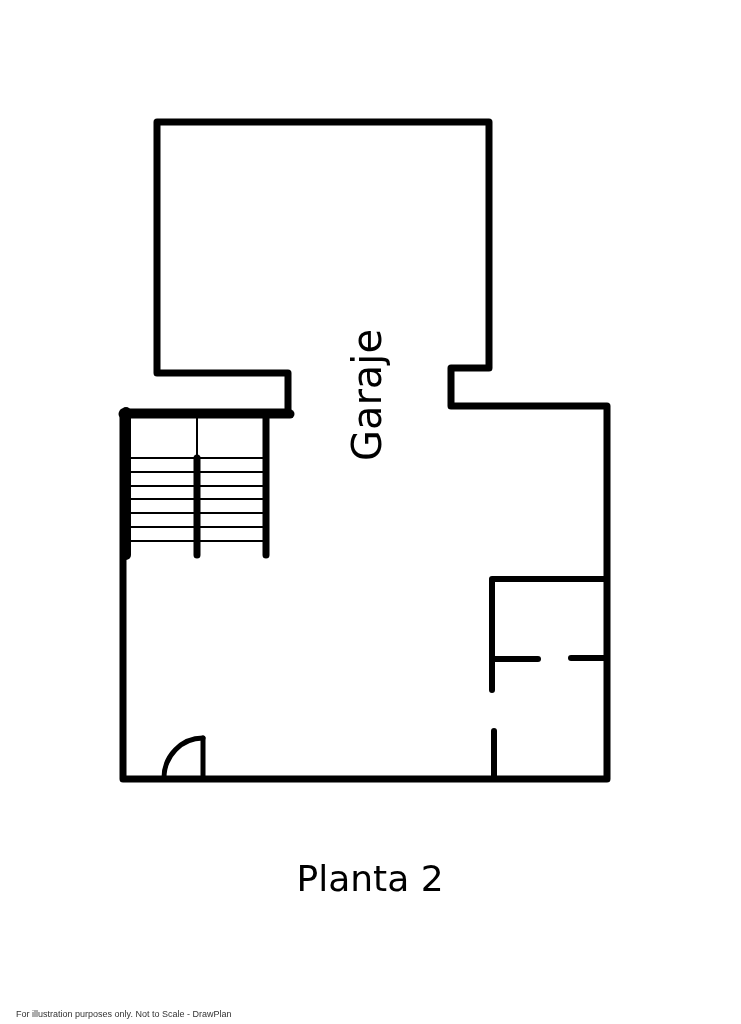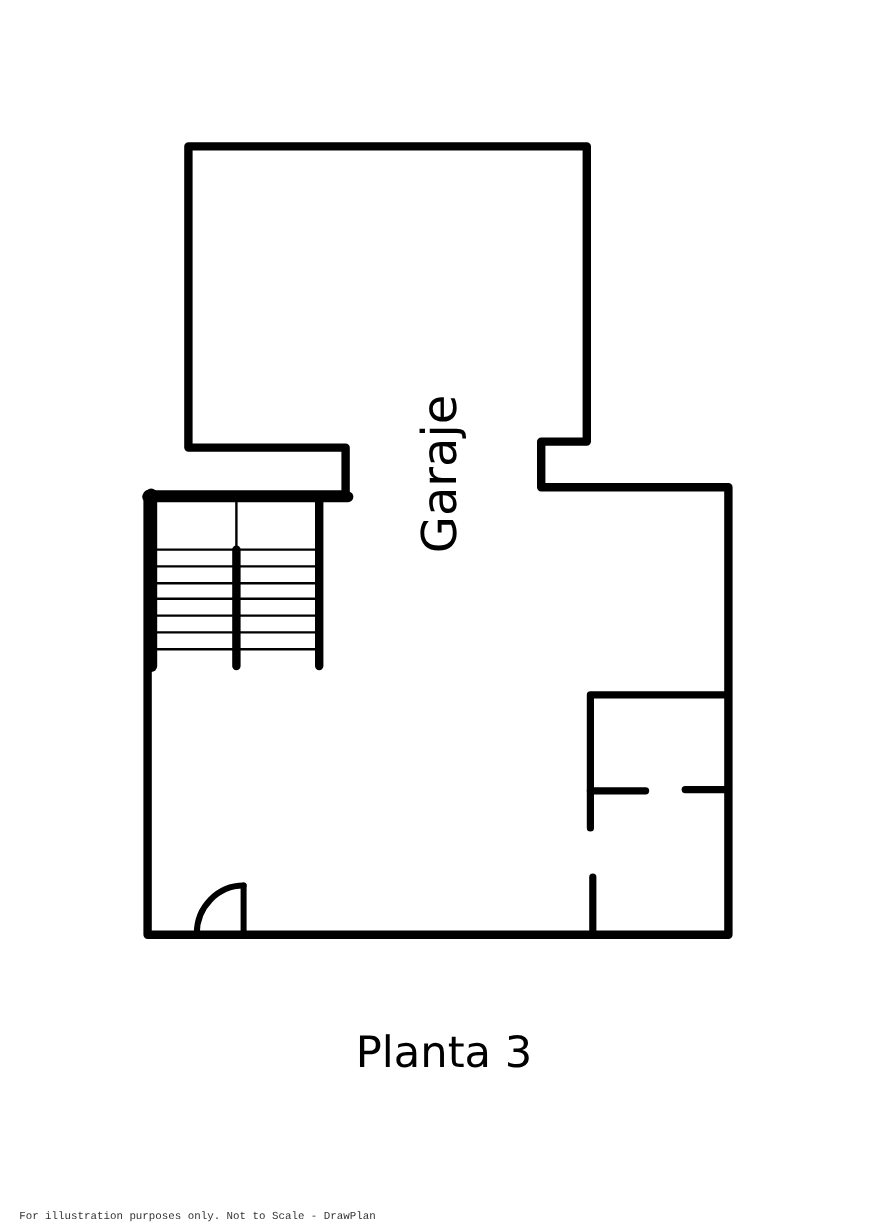--- a/index.html
+++ b/index.html
@@ -12,21 +12,21 @@
       white-space: nowrap;
     }
     .floor-label {
       position: absolute; left: 370px; top: 878px;
       transform: translate(-50%, -50%);
       font-family: "DejaVu Sans", sans-serif; font-size: 36px; color: #000;
       white-space: nowrap;
     }
     .footer {
       position: absolute; left: 16px; top: 1009px;
-      font-family: Liberation Mono, monospace; font-size: 9px; color: #333;
+      font-family: Liberation Sans, sans-serif; font-size: 9px; color: #333;
       white-space: nowrap;
     }
   </style>
 </head>
 <body>
 
 <svg id="plan" viewBox="0 0 741 1024" xmlns="http://www.w3.org/2000/svg">
   <g fill="none" stroke="#000" stroke-width="7" stroke-linejoin="round" stroke-linecap="round">
 
     <polyline points="288,373 157,373 157,122 489,122 489,368 451,368 451,406 607,406 607,779 123,779 123,412 288,412 288,373"></polyline>
@@ -57,14 +57,14 @@
 
   <g fill="none" stroke="#000" stroke-width="6" stroke-linecap="round" stroke-linejoin="round">
     <polyline points="492,690 492,579 607,579"></polyline>
     <line x1="492" y1="659" x2="538" y2="659"></line>
     <line x1="571" y1="658" x2="607" y2="658"></line>
     <line x1="494" y1="731" x2="494" y2="779"></line>
   </g>
 </svg>
 
 <div class="room-label">Garaje</div>
-<div class="floor-label">Planta 3</div>
+<div class="floor-label">Planta 2</div>
 <div class="footer">For illustration purposes only. Not to Scale - DrawPlan</div>
 
 </body></html>

